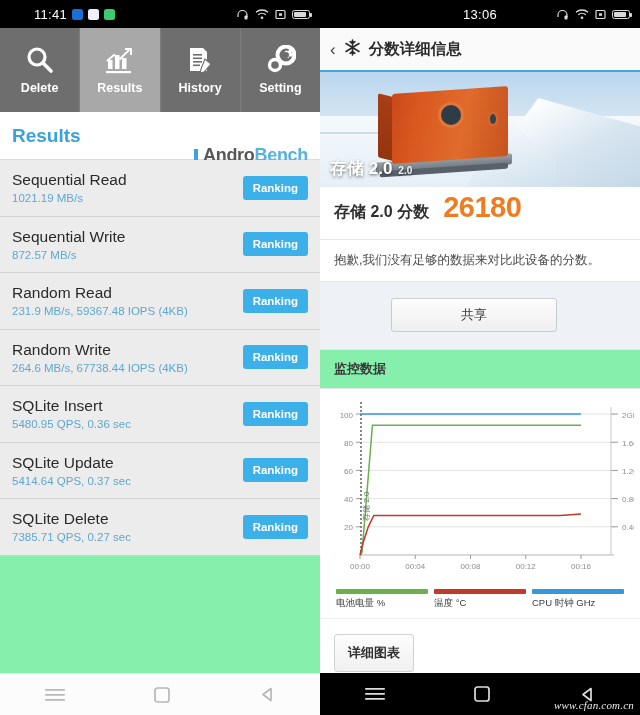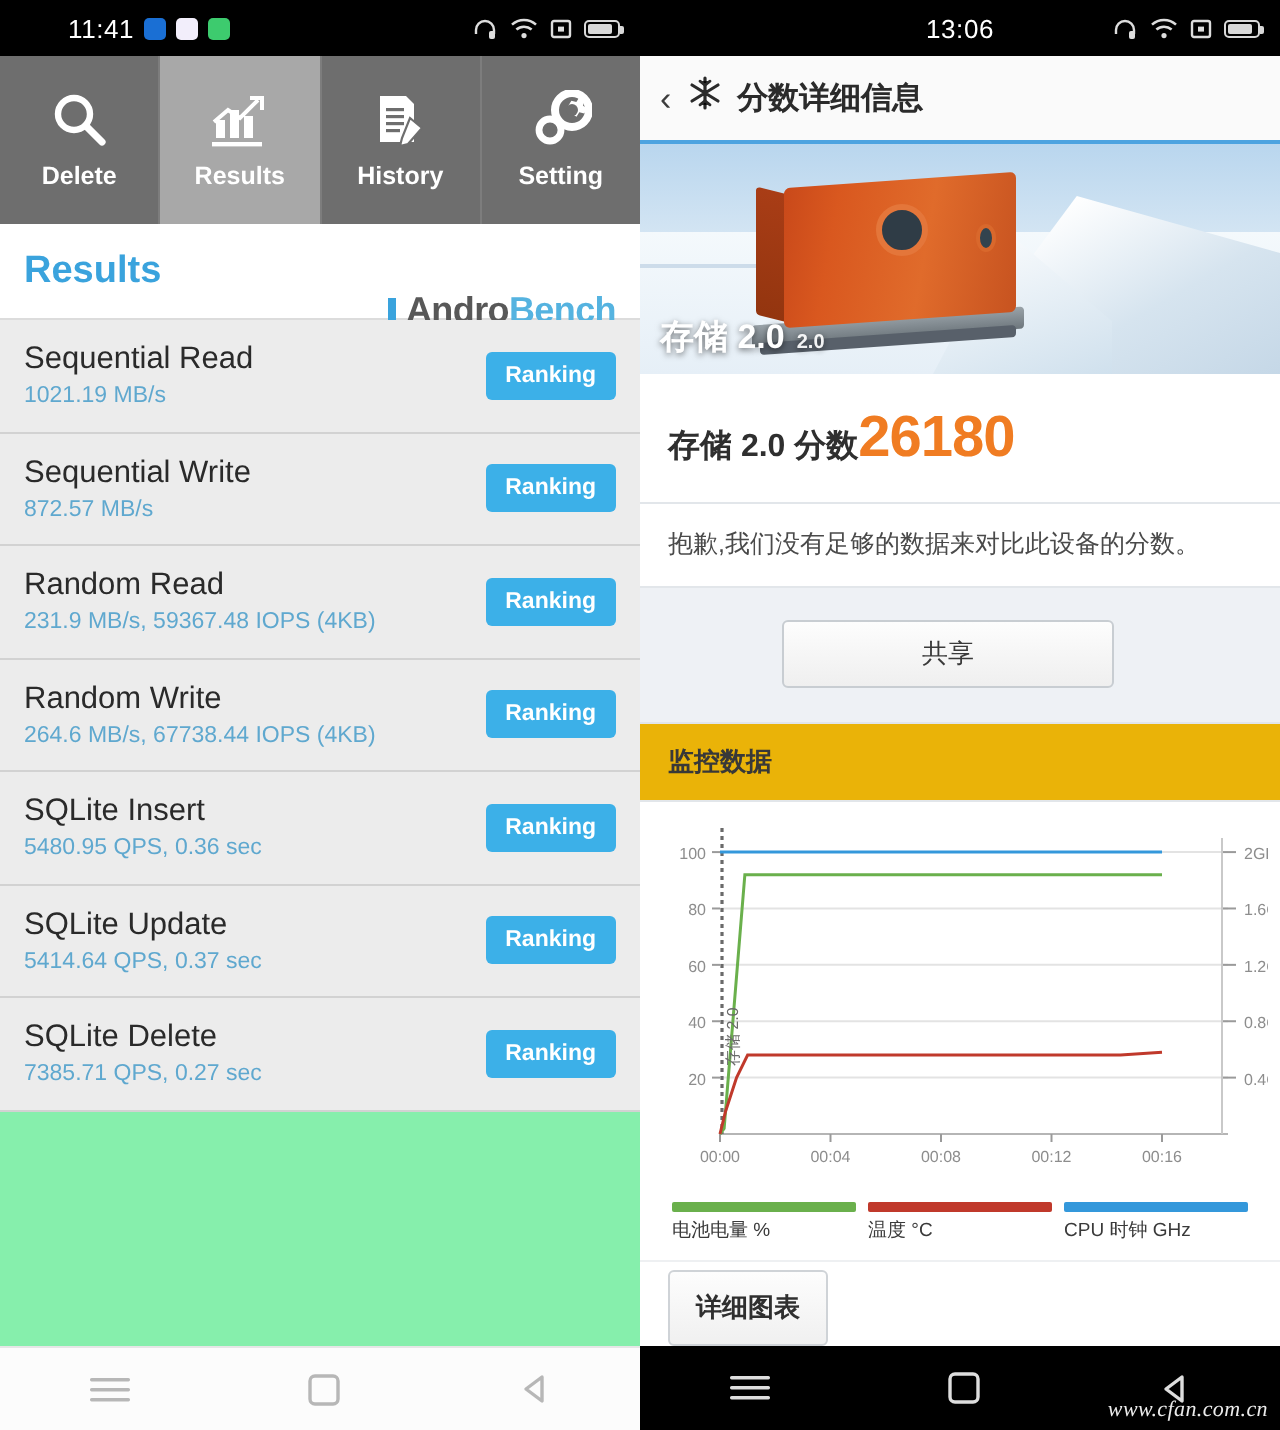--- a/index.html
+++ b/index.html
@@ -117,45 +117,45 @@
     background:#33434e; border:2px solid #d9682c; }
   .sd-skid { position:absolute; left:56px; top:86px; width:136px; height:11px;
     background:linear-gradient(#9aa3a9,#6d767c); transform:skewY(-4deg); border-radius:2px; }
   .sd-skid2 { position:absolute; left:60px; top:95px; width:128px; height:6px;
     background:#58606a; transform:skewY(-4deg); border-radius:2px; }
   .sd-hero-label { position:absolute; left:10px; bottom:7px; display:flex; align-items:baseline; gap:6px;
     color:#fff; text-shadow:0 1px 3px rgba(0,0,0,.55); }
   .sd-hero-label .big { font-size:17px; font-weight:700; }
   .sd-hero-label .small { font-size:10px; font-weight:700; opacity:.92; }
 
-  .sd-score-box { background:#fff; padding:16px 14px 15px 14px; display:flex; align-items:baseline; gap:0;
+  .sd-score-box { background:#fff; padding:4px 14px 15px 14px; display:flex; align-items:baseline; gap:14px;
     border-bottom:1px solid #e2e6ea; flex:0 0 auto; }
   .sd-score-label { font-size:16px; color:#2f2f2f; font-weight:700; }
   .sd-score-value { font-size:29px; color:#f07c22; font-weight:700; letter-spacing:-.5px; }
 
   .sd-note { background:#fff; padding:12px 14px; font-size:12.5px; color:#4a4a4a;
     border-bottom:1px solid #e2e6ea; flex:0 0 auto; }
 
   .sd-share-wrap { padding:16px 12px 17px 0; display:flex; justify-content:center; flex:0 0 auto; }
   .sd-share-btn { width:166px; height:34px; background:linear-gradient(#fdfdfd,#efefef);
     border:1px solid #c8cdd2; border-radius:3px; color:#3a3a3a; font-size:13px;
     display:flex; align-items:center; justify-content:center; }
 
-  .sd-section-title { background:#eab308; padding:10px 14px; font-size:13px; color:#383838; font-weight:700;
+  .sd-section-title { background:#86efac; padding:10px 14px; font-size:13px; color:#383838; font-weight:700;
     border-top:1px solid #e2e6ea; border-bottom:1px solid #e2e6ea; flex:0 0 auto;font-family:Liberation Serif, serif; }
 
   .sd-chart-card { background:#fff; padding:8px 6px 8px 6px; flex:0 0 auto; }
   .sd-chart-card svg { display:block; }
 
   .sd-legend { display:flex; justify-content:space-between; padding:2px 10px 0 10px; gap:6px; }
   .sd-legend-item { flex:1; display:flex; flex-direction:column; gap:3px; }
   .sd-legend-swatch { height:5px; border-radius:1px; }
   .sd-legend-label { font-size:9.5px; color:#3a3a3a; }
 
-  .sd-detail-wrap { background:#fff; padding:4px 0 16px 14px; flex:0 0 auto; border-top:1px solid #eef0f2; }
+  .sd-detail-wrap { background:#fff; padding:15px 0 16px 14px; flex:0 0 auto; border-top:1px solid #eef0f2; }
   .sd-detail-btn { width:80px; height:38px; background:linear-gradient(#fdfdfd,#f0f0f0);
     border:1px solid #cfd3d7; border-radius:3px; color:#2f2f2f; font-size:13px; font-weight:700;
     display:flex; align-items:center; justify-content:center; }
   .sd-fill { flex:1 1 auto; background:#fff; }
 </style>
 </head>
 <body>
 
 <div class="screens">
 

